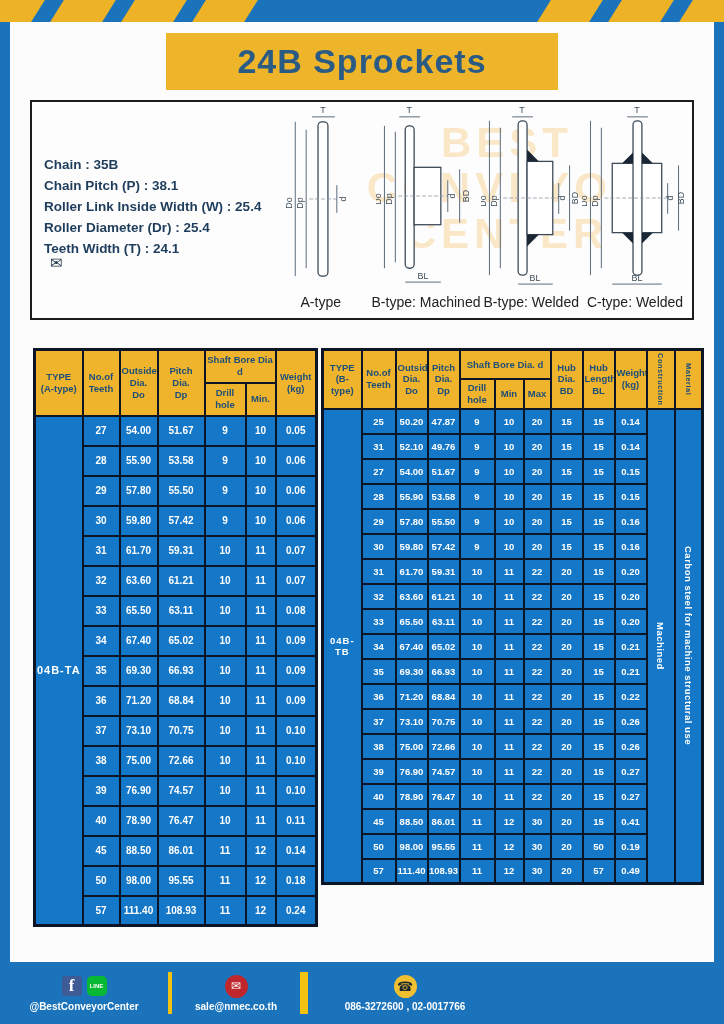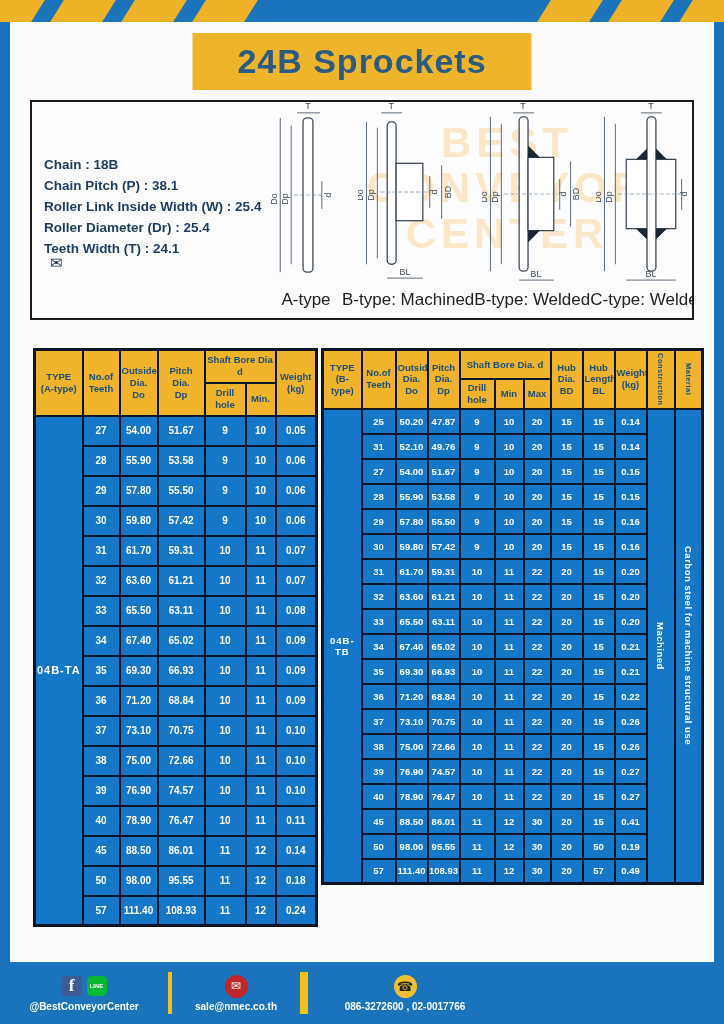--- a/index.html
+++ b/index.html
@@ -13,41 +13,41 @@
   
   .top-band { position:absolute; top:0; left:0; width:724px; height:22px; background:#1a73bb; overflow:hidden; }
   .stripes { position:absolute; top:-4px; height:30px; display:flex; gap:19px; }
   .stripes.left { left:-14px; }
   .stripes.right { right:-14px; }
   .stripe { width:52px; background:#edb226; transform:skewX(-32deg); }
   
   .page { position:absolute; left:10px; top:22px; width:704px; height:940px; background:#fcfcfc; }
   .title-box {
     position:absolute; left:50%; transform:translateX(-50%); top:11px;
-    width:339px; height:57px; background:#eeb42a;
+    width:392px; height:57px; background:#eeb42a;
     color:#2a5b85; font-size:34px; font-weight:bold;
     text-align:center; line-height:57px; letter-spacing:1px;
   }
   
   .spec-panel {
     position:absolute; left:20px; top:78px; width:664px; height:220px;
     background:#fdfdfd; border:2px solid #1c1c1c; overflow:hidden;
   }
   .watermark {
     position:absolute; left:300px; top:18px; width:350px; z-index:0;
     text-align:center; font-weight:bold; font-size:42px; line-height:1.08;
     color:#f2bc58; opacity:.32; letter-spacing:5px;
   }
   .spec-text { position:absolute; left:12px; top:52px; z-index:2; }
   .spec-line { font-size:13.5px; font-weight:bold; color:#1e3d5c; line-height:21px; white-space:nowrap; }
   .envelope { position:absolute; left:18px; top:152px; font-size:15px; color:#1d3148; z-index:2; }
   .figures { position:absolute; left:238px; right:4px; top:4px; bottom:4px; display:flex; z-index:1; }
   .figure { flex:1; display:flex; flex-direction:column; align-items:center; justify-content:flex-end; }
   .figure svg { flex:0 0 auto; }
-  .fig-caption { font-size:17px; color:#222; padding:2px 0 4px 0; white-space:nowrap; }
+  .fig-caption { font-size:14px; color:#222; padding:2px 0 4px 0; white-space:nowrap; }
   .dim { stroke:#5a6b7c; stroke-width:1; fill:none; }
   .cdash { stroke:#8a97a5; stroke-width:.8; stroke-dasharray:4 2; }
   .plate { fill:#ffffff; stroke:#3c4a58; stroke-width:1.3; }
   .weld { fill:#1b2634; }
   .dimtext { fill:#3c4a58; font-size:9px; }
   
   .table-wrap-a { position:absolute; left:23px; top:326px; width:285px; }
   .table-wrap-b { position:absolute; left:311px; top:326px; width:380px; }
   table { border-collapse:collapse; width:100%; table-layout:fixed; border:3px solid #0c1526; }
   th, td { border:2px solid #0c1526; text-align:center; vertical-align:middle; overflow:hidden; }
@@ -117,21 +117,21 @@
   <div class="title-box">24B Sprockets</div>
 
   <div class="spec-panel">
     <div class="watermark">
       <div>BEST</div>
       <div>CONVEYOR</div>
       <div>CENTER</div>
     </div>
 
     <div class="spec-text">
-      <div class="spec-line">Chain : 18B</div>
+      <div class="spec-line">Chain : 35B</div>
       <div class="spec-line">Chain Pitch (P) : 38.1</div>
       <div class="spec-line">Roller Link Inside Width (W) : 25.4</div>
       <div class="spec-line">Roller Diameter (Dr) : 25.4</div>
       <div class="spec-line">Teeth Width (T) : 24.1</div>
     </div>
 
     <div class="envelope">✉</div>
 
     <div class="figures">
 

